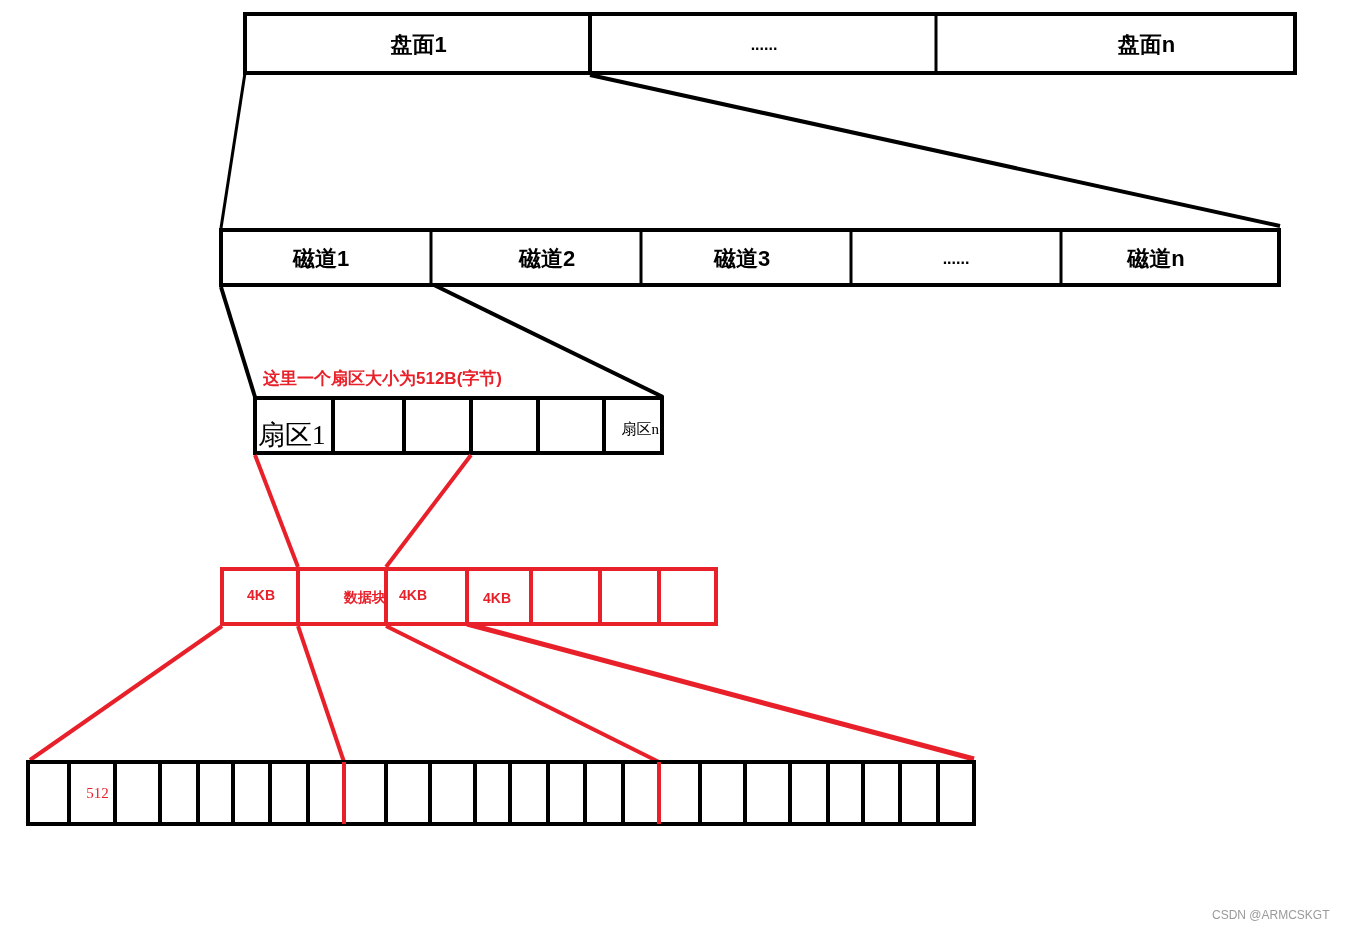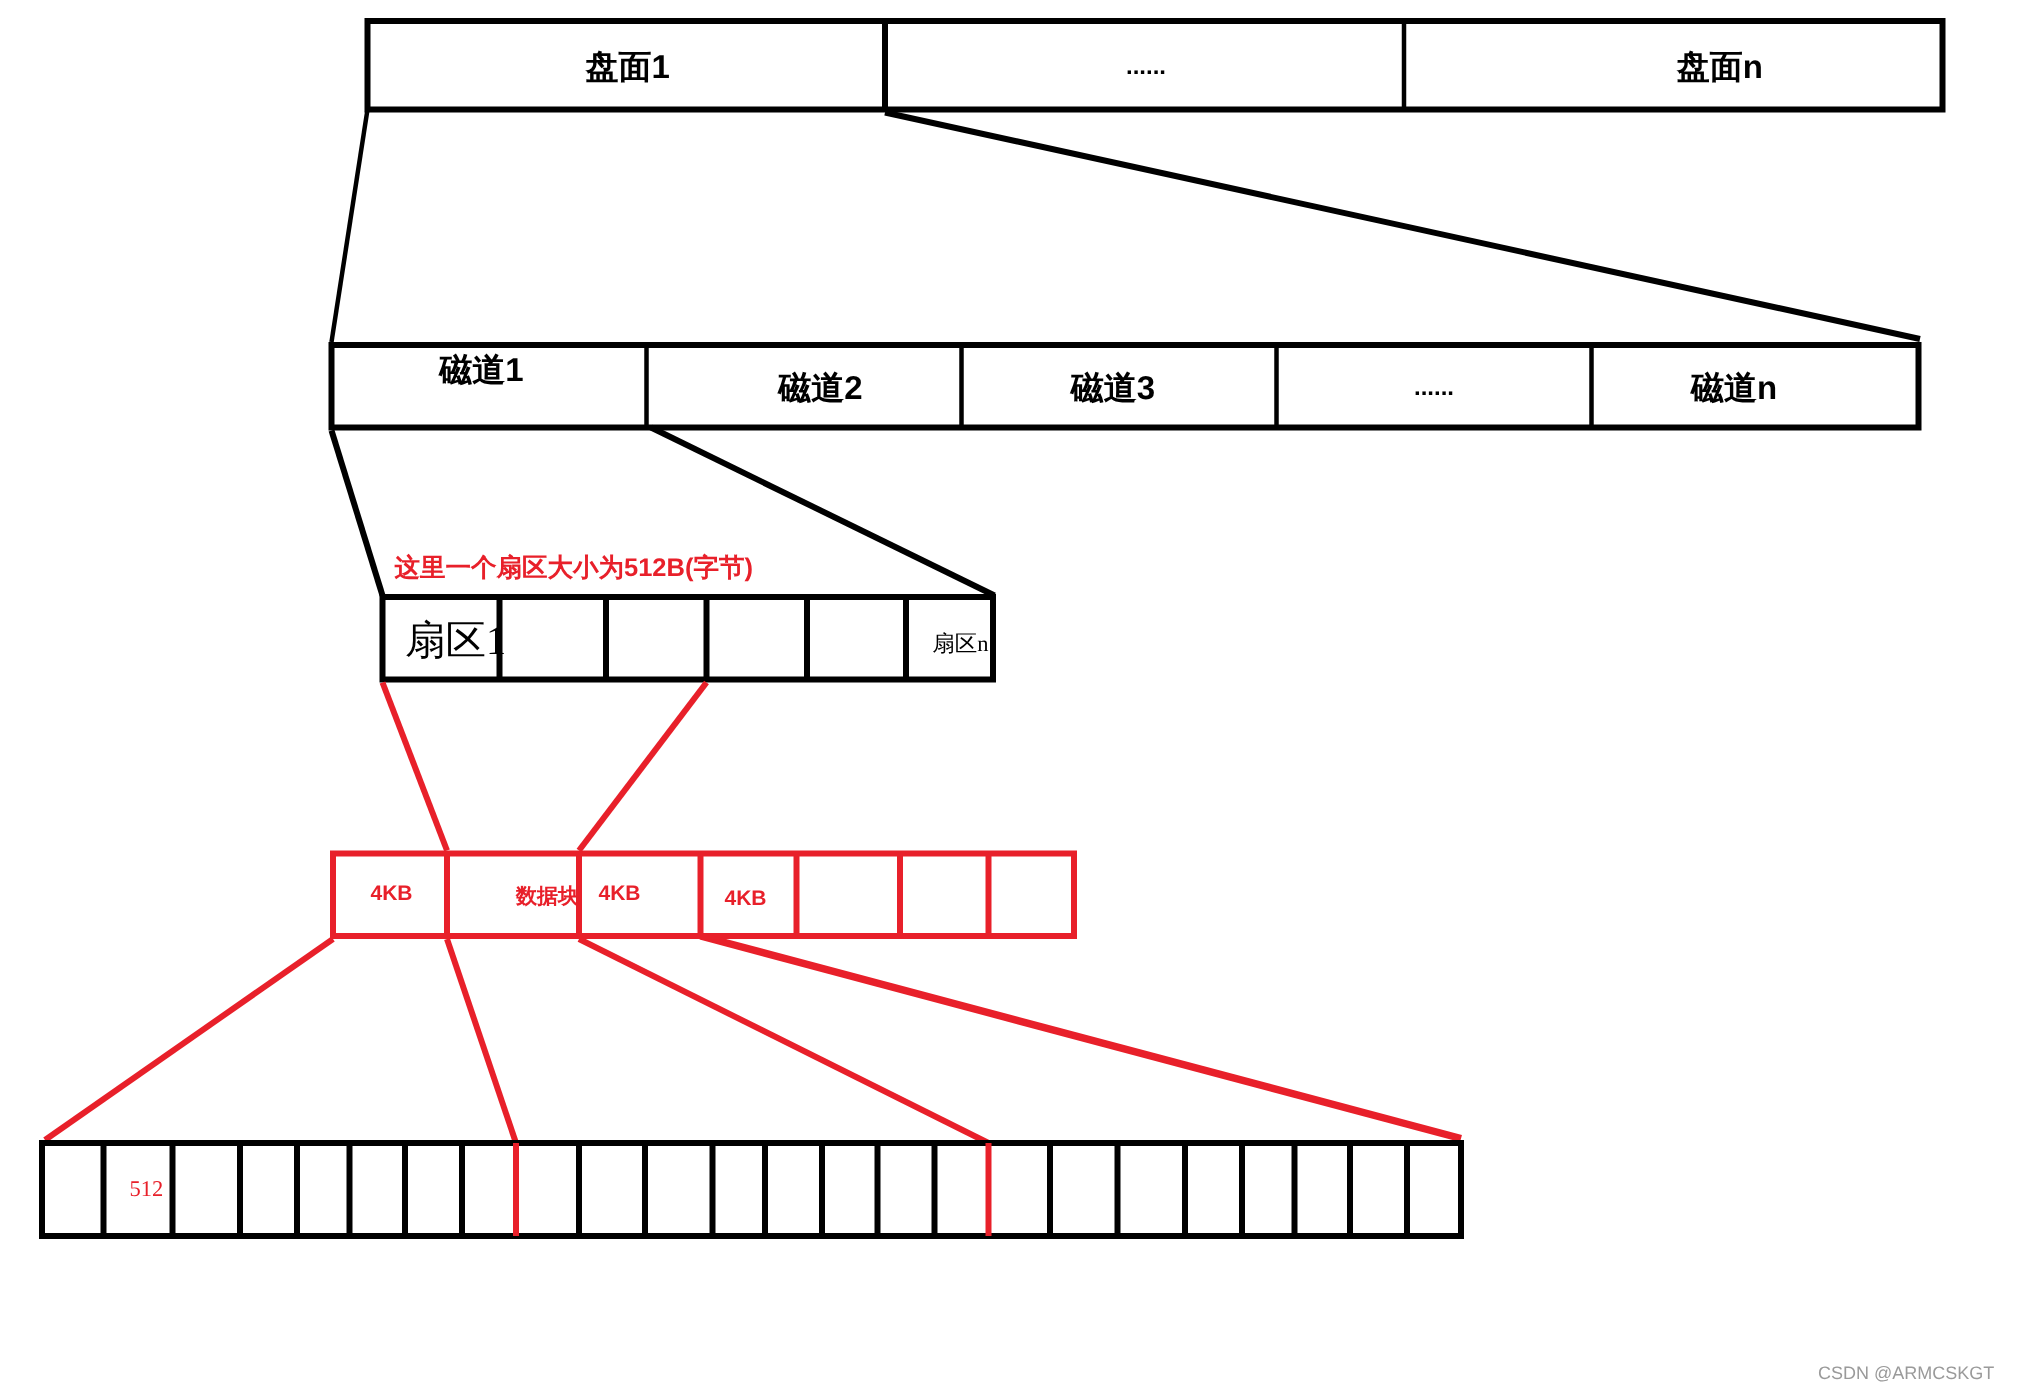--- a/index.html
+++ b/index.html
@@ -120,41 +120,41 @@
     </div>
     <div class="cell bold-sans black platter-label" style="left:592px;top:16px;width:344px;height:57px;">
       <span style="font-size:16px;">......</span>
     </div>
     <div class="cell bold-sans black platter-label" style="left:938px;top:16px;width:417px;height:57px;">
       <span>盘面n</span>
     </div>
   </div>
 
   <div>
-    <div class="cell bold-sans black track-label" style="left:223px;top:220px;width:196px;height:53px;justify-content:center;">
+    <div class="cell bold-sans black track-label" style="left:223px;top:232px;width:196px;height:53px;justify-content:center;">
       <span>磁道1</span>
     </div>
     <div class="cell bold-sans black track-label" style="left:433px;top:232px;width:228px;height:53px;">
       <span>磁道2</span>
     </div>
     <div class="cell bold-sans black track-label" style="left:643px;top:232px;width:198px;height:53px;">
       <span>磁道3</span>
     </div>
     <div class="cell bold-sans black track-label" style="left:853px;top:232px;width:206px;height:53px;">
       <span style="font-size:16px;">......</span>
     </div>
     <div class="cell bold-sans black track-label" style="left:1063px;top:232px;width:186px;height:53px;">
       <span>磁道n</span>
     </div>
   </div>
 
   <div class="sector-note bold-sans red">这里一个扇区大小为512B(字节)</div>
 
   <div>
-    <div class="cell serif black sector1-label" style="left:267px;top:400px;width:76px;height:53px;">
+    <div class="cell serif black sector1-label" style="left:255px;top:400px;width:76px;height:53px;align-items:flex-end;">
       <span>扇区1</span>
     </div>
     <div class="cell" style="left:335px;top:400px;width:69px;height:53px;"></div>
     <div class="cell" style="left:406px;top:400px;width:65px;height:53px;"></div>
     <div class="cell" style="left:473px;top:400px;width:65px;height:53px;"></div>
     <div class="cell" style="left:540px;top:400px;width:64px;height:53px;"></div>
     <div class="cell serif black sectorn-label" style="left:606px;top:400px;width:54px;height:53px;">
       <span>扇区n</span>
     </div>
   </div>

